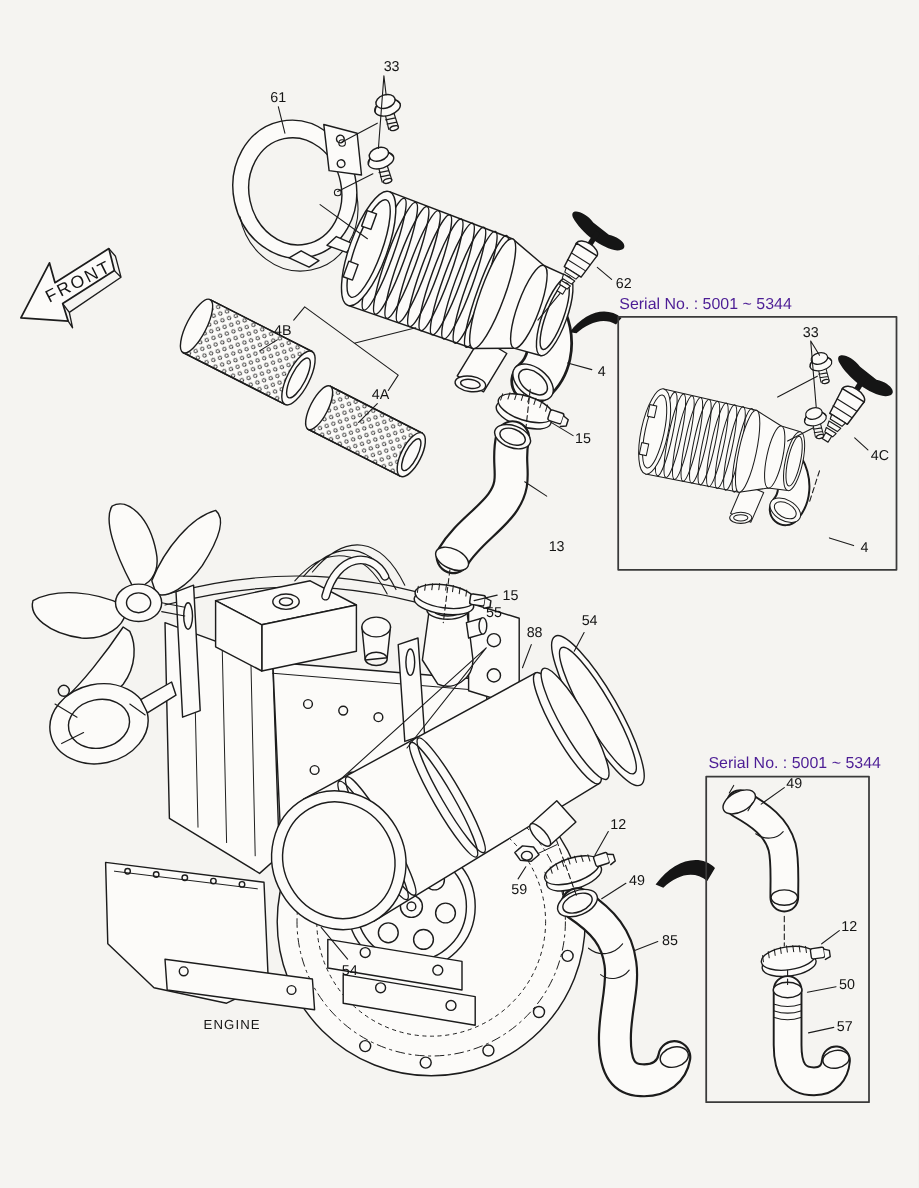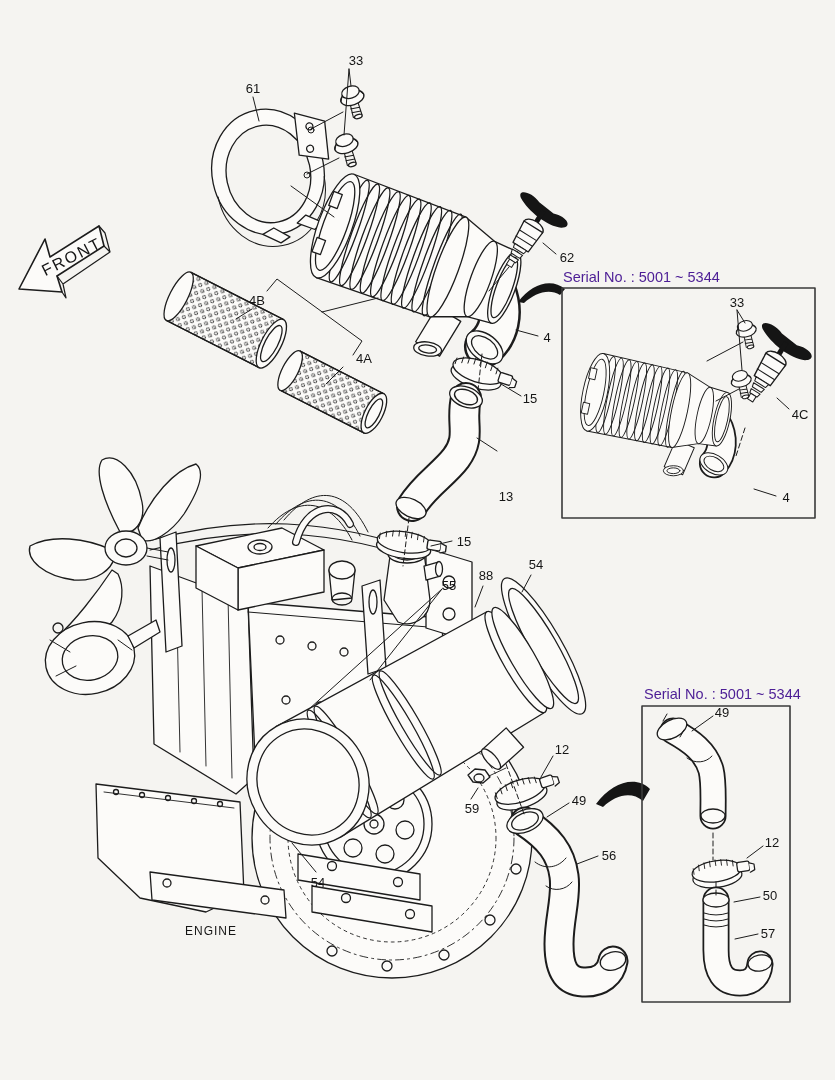--- a/index.html
+++ b/index.html
@@ -365,32 +365,32 @@
         <circle cx="307" cy="175" r="3"></circle>
 </g>
 </svg>
 
 <div class="front" style="left:72px;top:257px;">FRONT</div>
 
 <div class="lbl" style="left:253px;top:88px;">61</div>
 <div class="lbl" style="left:356px;top:60px;">33</div>
 <div class="lbl" style="left:567px;top:257px;text-align:center;">62</div>
 <div class="lbl" style="left:257px;top:300px;">4B</div>
-<div class="lbl" style="left:364px;top:358px;">4A</div>
+<div class="lbl" style="left:346px;top:358px;">4A</div>
 <div class="lbl" style="left:547px;top:337px;">4</div>
 <div class="lbl" style="left:530px;top:398px;">15</div>
 <div class="lbl" style="left:506px;top:454px;margin-top:42px;">13</div>
 <div class="lbl" style="left:464px;top:541px;">15</div>
-<div class="lbl" style="left:449px;top:585px;">55</div>
+<div class="lbl" style="left:449px;top:556px;">55</div>
 <div class="lbl" style="left:486px;top:575px;">88</div>
 <div class="lbl" style="left:536px;top:564px;">54</div>
 <div class="lbl" style="left:562px;top:749px;">12</div>
 <div class="lbl" style="left:472px;top:808px;">59</div>
 <div class="lbl" style="left:579px;top:800px;">49</div>
-<div class="lbl" style="left:609px;top:855px;">56</div>
+<div class="lbl" style="left:609px;top:855px;">85</div>
 <div class="lbl" style="left:318px;top:882px;">54</div>
 <div class="eng" style="left:211px;top:931px;">ENGINE</div>
 
 <div class="serial" style="left:563px;top:277px;">Serial No. : 5001 ~ 5344</div>
 <div class="lbl" style="left:737px;top:302px;">33</div>
 <div class="lbl" style="left:800px;top:414px;">4C</div>
 <div class="lbl" style="left:786px;top:497px;">4</div>
 
 <div class="serial" style="left:644px;top:694px;">Serial No. : 5001 ~ 5344</div>
 <div class="lbl" style="left:722px;top:712px;">49</div>

